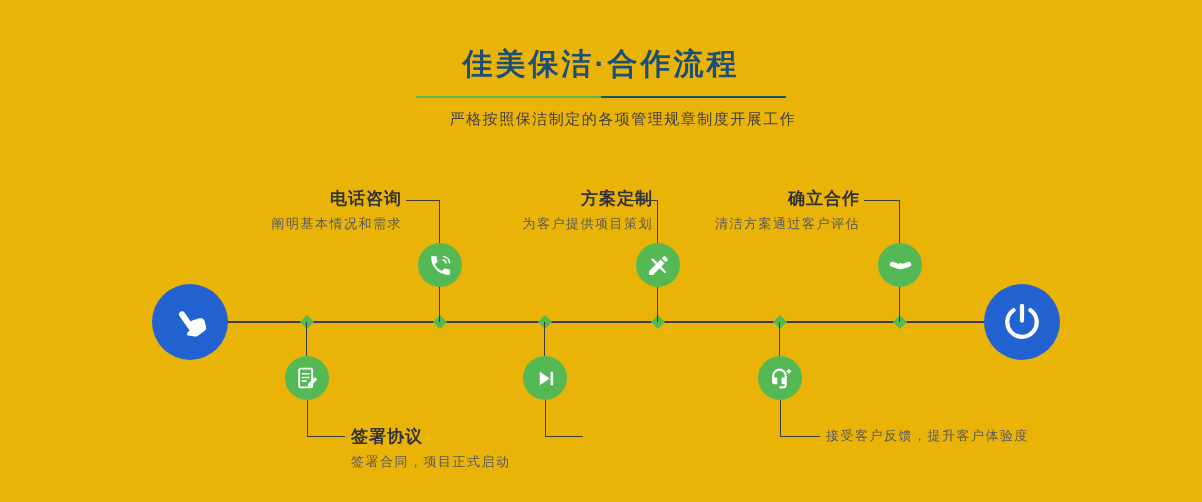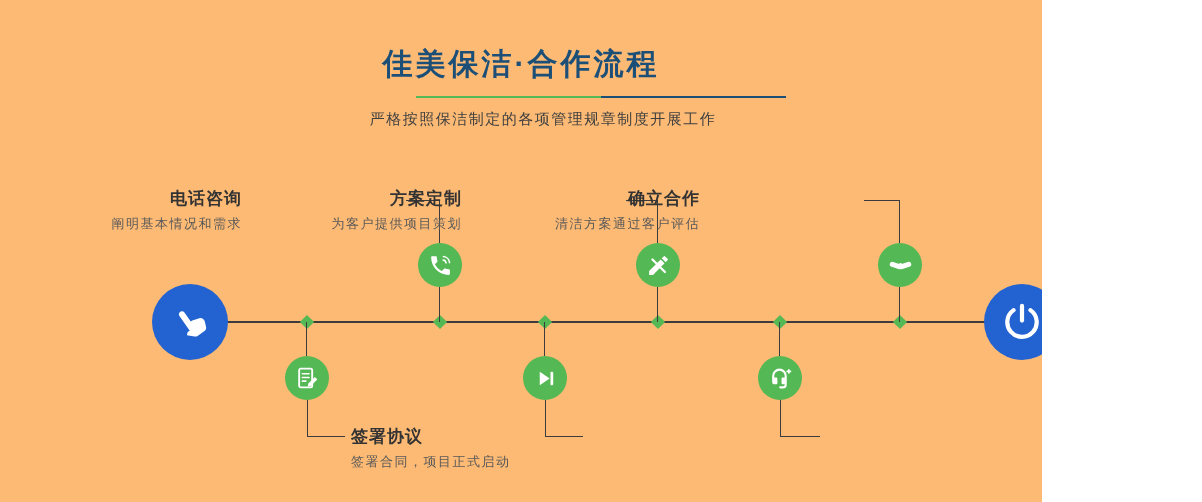--- a/index.html
+++ b/index.html
@@ -1,18 +1,18 @@
 <!DOCTYPE html>
 <html><head>
 <meta charset="utf-8">
 <style>
   * { margin:0; padding:0; box-sizing:border-box; }
   html,body { background:#ffffff; }
   .stage {
-    position:relative; width:1042px; height:502px; background:#fdba74;
+    position:relative; width:1202px; height:502px; background:#eab308;
     font-family:"Liberation Sans","DejaVu Sans",sans-serif; overflow:hidden;
   }
   .title {
     position:absolute; top:44px; left:0; width:100%; text-align:center;
     font-size:30px; font-weight:bold; color:#1b4f78; letter-spacing:3px;
   }
   .title-underline {
     position:absolute; top:96px; left:416px; width:370px; height:2px;
     background:linear-gradient(to right,#54b854 0,#54b854 50%,#1b4f78 50%,#1b4f78 100%);
   }
@@ -149,29 +149,30 @@
         <path fill="#fff" d="M11 2.5A7 7 0 0 0 4 9.5V15a2.5 2.5 0 0 0 2.5 2.5H8a1 1 0 0 0 1-1V12a1 1 0 0 0-1-1H6v-1.5a5 5 0 1 1 10 0V11h-2a1 1 0 0 0-1 1v4.5a1 1 0 0 0 1 1h2v.5a1.5 1.5 0 0 1-1.5 1.5h-2.8a1 1 0 1 0 0 2h2.8a3.5 3.5 0 0 0 3.5-3.5V9.5a7 7 0 0 0-7-7z"></path>
         <path fill="none" stroke="#fff" stroke-width="1.6" stroke-linecap="round" d="M20 3.6v3.2M18.4 5.2h3.2"></path>
       </svg>
     </span>
   </div>
 
   <div class="label-top" style="right:800px;top:186px;">
     <div class="step-title">电话咨询</div>
     <div class="step-desc">阐明基本情况和需求</div>
   </div>
-  <div class="label-top" style="right:580px;top:186px;">
+  <div class="label-top" style="right:549px;top:186px;">
     <div class="step-title">方案定制</div>
     <div class="step-desc">为客户提供项目策划</div>
   </div>
   <div class="label-top" style="right:342px;top:186px;margin-left:11px;">
     <div class="step-title">确立合作</div>
     <div class="step-desc">清洁方案通过客户评估</div>
   </div>
 
   <div class="label-bottom" style="left:351px;top:424px;">
     <div class="step-title">签署协议</div>
     <div class="step-desc">签署合同，项目正式启动</div>
   </div>
   <div class="label-bottom" style="left:826px;top:424px;">
+    <div class="step-desc">接受客户反馈，提升客户体验度</div>
   </div>
 
 </div>
 
 </body></html>

